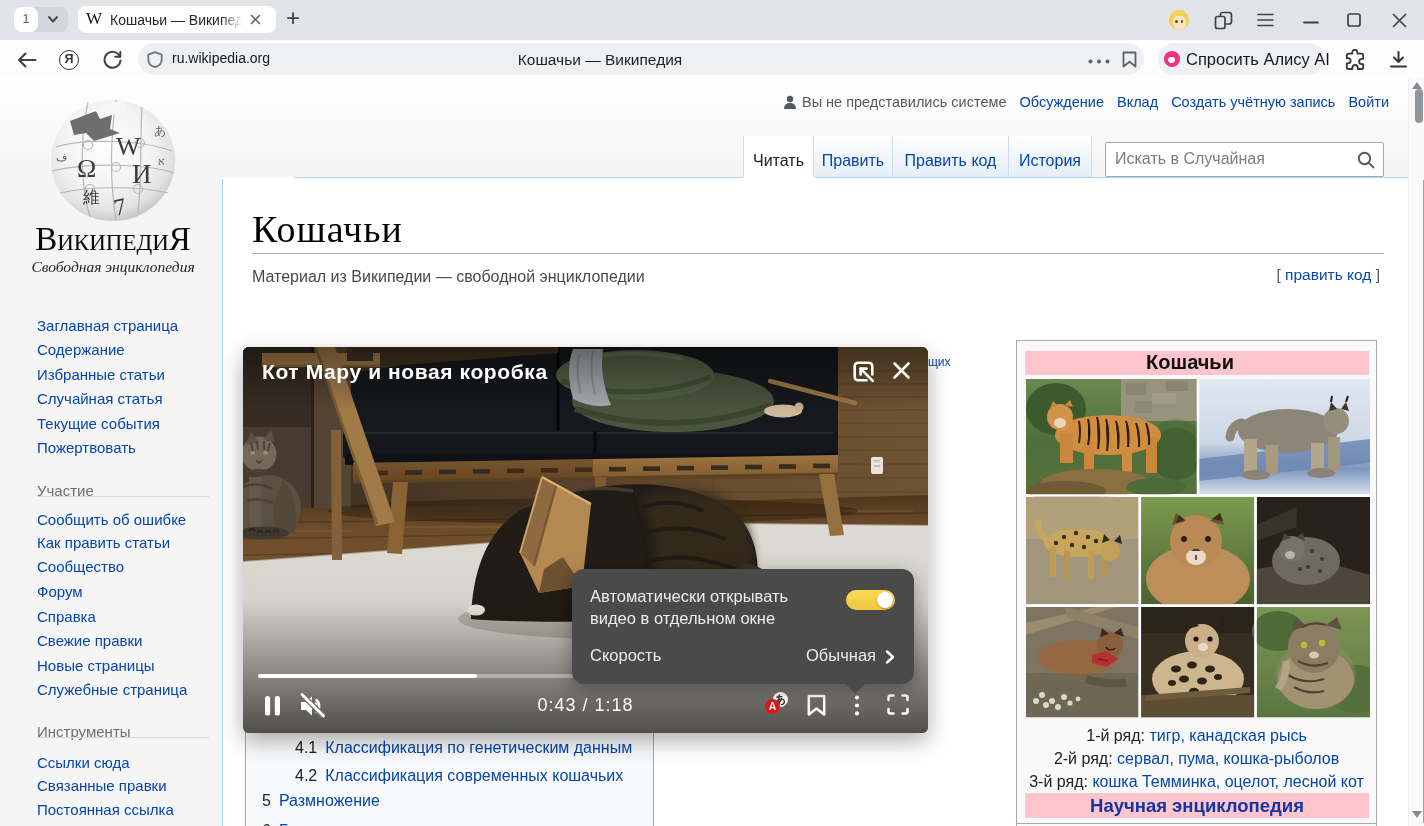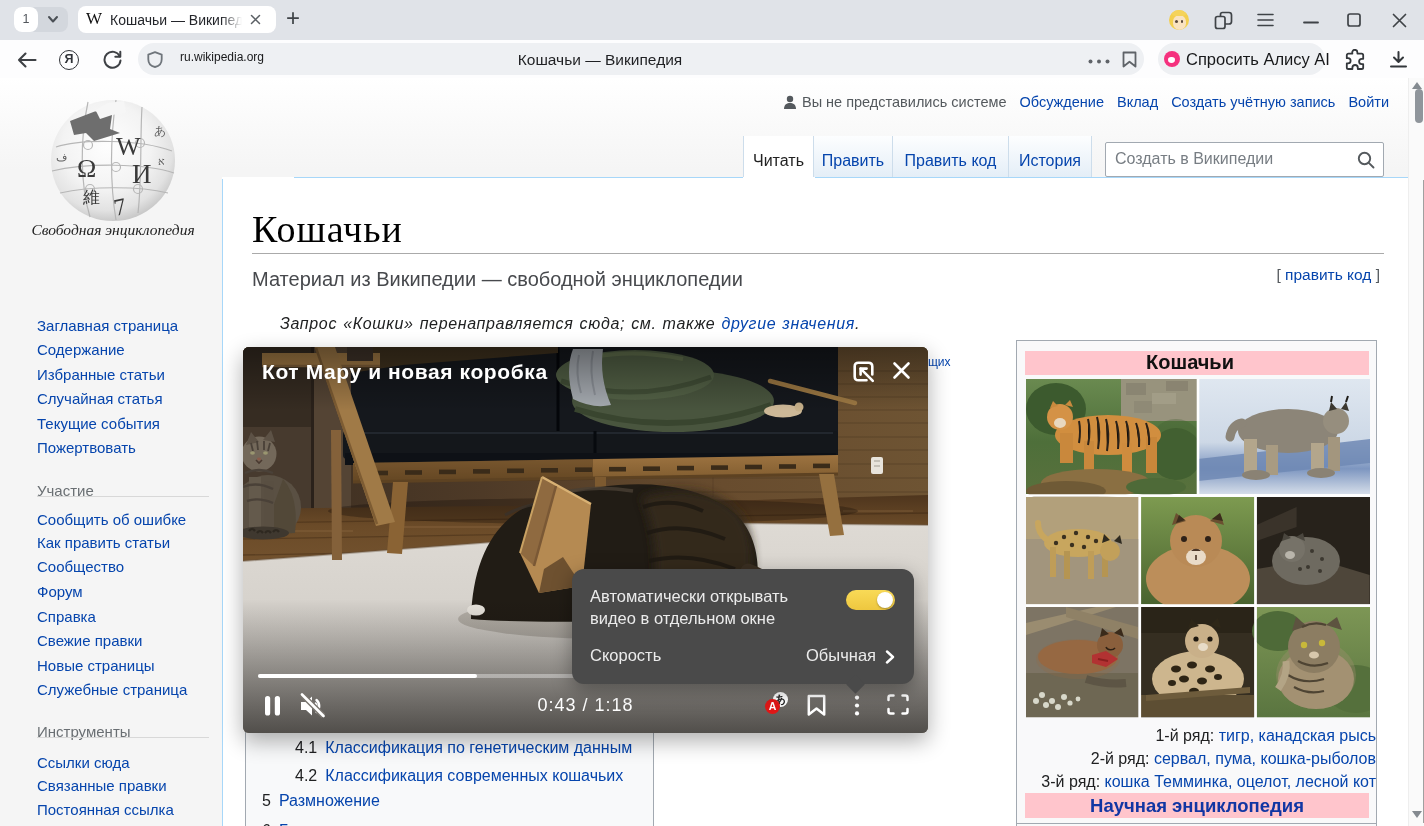--- a/index.html
+++ b/index.html
@@ -12,21 +12,21 @@
 #tab{position:absolute;left:78px;top:6px;width:198px;height:27px;background:#fff;border-radius:8px}
 #tab .fav{position:absolute;left:8px;top:3px;font-family:"Liberation Serif",serif;font-size:17px;color:#111}
 #tab .ttl{position:absolute;left:32px;top:5.5px;width:141px;font-size:14px;color:#24262b;white-space:nowrap;overflow:hidden}
 #tab .fade{position:absolute;left:143px;top:1px;width:30px;height:25px;background:linear-gradient(to right,rgba(255,255,255,0),#fff 70%)}
 #newtab{position:absolute;left:280px;top:5px;width:26px;height:28px;color:#3f4347;font-size:24px;line-height:26px;text-align:center;font-weight:300}
 #toolbar{position:absolute;left:0;top:40px;width:1424px;height:38px;background:#fdfdfe}
 .pill{position:absolute;top:3px;height:32px;border-radius:16px;background:#eef0f3}
 #urlpill{left:138px;width:1006px}
 #alice{left:1158px;width:167px}
 #alice .txt{position:absolute;left:28px;top:7px;font-size:16.5px;color:#17181a;white-space:nowrap}
-#urltext{position:absolute;left:42px;top:7px;font-size:12px;color:#17181a}
+#urltext{position:absolute;left:34px;top:7px;font-size:14px;color:#17181a}
 #ctitle{position:absolute;left:280px;top:8px;width:364px;text-align:center;font-size:15.5px;color:#1f2023}
 
 #page{position:absolute;left:0;top:78px;width:1408px;height:748px;background:linear-gradient(to bottom,#fff 0,#f5f5f5 92px)}
 #content{position:absolute;left:222px;top:99px;width:1186px;height:649px;background:#fff;border-left:1px solid #a7d7f9;border-top:1px solid #a7d7f9}
 #pbar{position:absolute;top:16px;left:0;width:1389px;font-size:14.5px;color:#54595d;text-align:right;white-space:nowrap}
 #pbar a{color:#0645ad;text-decoration:none;margin-left:13px}
 #pbar .pico{display:inline-block;vertical-align:-2px;margin-right:5px}
 .vtabs{position:absolute;top:58px;height:41px;display:flex}
 .vtab{height:41px;font-size:16px;line-height:49px;text-align:center;background:linear-gradient(to bottom,#fdfeff 0,#e4eef7 100%);border-right:1px solid #cdddeb;color:#0645ad;white-space:nowrap}
 .vtab.first{border-left:1px solid #cdddeb}
@@ -39,39 +39,39 @@
 #sidebar{font-size:15px}
 #sidebar a{color:#0645ad;text-decoration:none}
 .nv{position:absolute;left:37px;white-space:nowrap}
 .nvh{position:absolute;left:37px;color:#6a6f73;font-size:15px;white-space:nowrap}
 .nvr{position:absolute;left:37px;width:172px;border-bottom:1px solid #d8d8d8}
 #wlogo{position:absolute;left:30px;top:143px;width:166px;text-align:center;font-family:"Liberation Serif",serif}
 #wlogo .big{font-size:33px;color:#0a0a0a;font-variant:small-caps;letter-spacing:0px}
 #wlogo .tag{font-size:15.5px;font-style:italic;color:#222;margin-top:0px;white-space:nowrap}
 
 #h1t{position:absolute;left:252px;top:132px;width:1132px;font-family:"Liberation Serif",serif;font-weight:400;font-size:38px;line-height:38px;letter-spacing:1px;color:#000;border-bottom:1px solid #aaa;padding-bottom:5px}
-#sitesub{position:absolute;left:252px;top:190px;font-size:20px;color:#47494d}
+#sitesub{position:absolute;left:252px;top:190px;font-size:16px;color:#47494d}
 #editsec{position:absolute;left:1052px;top:188px;width:328px;text-align:right;font-size:15.5px;color:#54595d}
 #editsec a{color:#0645ad;text-decoration:none}
 #dab{position:absolute;left:280px;top:237px;font-size:16px;font-style:italic;color:#202122;letter-spacing:.65px;word-spacing:1px}
 #dab a{color:#0645ad}
 #frag{position:absolute;left:928px;top:277px;font-size:12px;color:#0645ad}
 #toc{position:absolute;left:245px;top:621px;width:409px;height:200px;background:#f8f9fa;border:1px solid #a2a9b1}
 .tocr{position:absolute;font-size:16px;color:#202122;white-space:nowrap}
 .tocr a{color:#0645ad;text-decoration:none;margin-left:8px}
 
 #sbar{position:absolute;left:1408px;top:78px;width:16px;height:748px;background:#fafafa;border-left:1px solid #eee}
 #sbthumb{position:absolute;left:6px;top:11px;width:8px;height:34px;border-radius:4px;background:#8f959b}
 .sarr{position:absolute;left:3px;width:0;height:0;border-left:5px solid transparent;border-right:5px solid transparent}
 #redge{position:absolute;left:1422.5px;top:180px;width:1.5px;height:643px;background:#555;opacity:.55}
 
 #ibox{position:absolute;left:1016px;top:340px;width:361px;height:486px;background:#f9f9fa;border:1px solid #a2a9b1;border-bottom:none}
 #ibox .pink1{position:absolute;left:8px;top:10px;width:344px;height:24px;background:#ffc5cc;text-align:center;font-size:20px;font-weight:bold;color:#111;line-height:22px;padding-right:14px}
 #ibox .pink2{position:absolute;left:8px;top:452px;width:344px;height:25px;background:#ffc5cc;text-align:center;font-size:18.5px;font-weight:bold;color:#1136a3;line-height:25px}
-#ibox .cap{position:absolute;left:0;width:100%;text-align:right;font-size:16px;color:#202122;white-space:nowrap}
+#ibox .cap{position:absolute;left:0;width:100%;text-align:center;font-size:16px;color:#202122;white-space:nowrap}
 #ibox .cap a{color:#0645ad;text-decoration:none}
 #ibox .bline{position:absolute;left:0px;top:482px;width:360px;border-bottom:1px solid #a2a9b1}
 
 #player{position:absolute;left:243px;top:347px;width:685px;height:386px;border-radius:6px;overflow:hidden;box-shadow:0 8px 22px rgba(0,0,0,.32);background:#3a2c1f}
 #vtitle{position:absolute;left:19px;top:13px;font-size:21px;font-weight:600;color:#fff;letter-spacing:.6px}
 #progress{position:absolute;left:15px;top:327px;width:654px;height:3.5px;border-radius:2px;background:rgba(255,255,255,.36)}
 #progress .done{position:absolute;left:0;top:0;width:219px;height:3.5px;border-radius:2px;background:#fff}
 #vtime{position:absolute;left:0;top:348px;width:685px;text-align:center;font-size:18px;font-weight:500;color:#fff;letter-spacing:1px}
 #popup{position:absolute;left:329px;top:222px;width:342px;height:115px;border-radius:12px;background:#4a4a4a;box-shadow:0 6px 20px rgba(0,0,0,.35);color:#ebebeb;font-size:16.5px}
 #popup:after{content:"";position:absolute;left:277px;top:109px;width:13px;height:13px;background:#4a4a4a;transform:rotate(45deg)}
@@ -94,21 +94,21 @@
           </svg></span>Вы не представились системе<a>Обсуждение</a><a>Вклад</a><a>Создать учётную запись</a><a>Войти</a></div>
  <div class="vtabs" id="rtabs">
         <div class="vtab on first" style="width:71px">Читать</div>
         <div class="vtab" style="width:79px">Править</div>
         <div class="vtab" style="width:116px">Править код</div>
         <div class="vtab" style="width:83px">История</div>
       </div>
  <div class="a" style="left:222px;top:99px;width:72px;height:2px;background:#fff"></div>
       <div class="a" style="left:743px;top:99px;width:72px;height:2px;background:#fff"></div>
       <div id="searchbox">
-        <span class="ph">Создать в Википедии</span>
+        <span class="ph">Искать в Случайная</span>
         <svg class="a" style="left:250px;top:7px" width="20" height="20" viewBox="0 0 20 20">
           <circle cx="8.5" cy="8.5" r="5.7" fill="none" stroke="#54595d" stroke-width="1.9"></circle>
           <line x1="12.8" y1="12.8" x2="17.5" y2="17.5" stroke="#54595d" stroke-width="1.9" stroke-linecap="round"></line>
         </svg>
       </div>
  <div id="sidebar">
   <div id="glogo" class="a" style="left:50px;top:21px"><svg width="126" height="122" viewBox="0 0 126 122">
 <defs>
               <radialGradient id="gg" cx="45%" cy="38%" r="65%">
                 <stop offset="0%" stop-color="#fefefe"></stop>
@@ -138,20 +138,21 @@
 <text x="82" y="84" font-size="27">И</text>
 <text x="27" y="78" font-size="26">Ω</text>
 <text x="33" y="104" font-size="17">維</text>
 <text x="64" y="116" font-size="24" transform="rotate(-12 70 108)">7</text>
 <text x="6" y="62" font-size="11" opacity=".8">ف</text>
 <text x="104" y="36" font-size="12" opacity=".8">あ</text>
 <text x="108" y="66" font-size="11" opacity=".8">א</text>
 </g>
           </svg></div>
   <div id="wlogo">
+          <div class="big">ВикипедиЯ</div>
           <div class="tag">Свободная энциклопедия</div>
         </div>
   <div class="nv" style="top:239px"><a>Заглавная страница</a></div>
   <div class="nv" style="top:263px"><a>Содержание</a></div>
   <div class="nv" style="top:287.5px"><a>Избранные статьи</a></div>
   <div class="nv" style="top:312px"><a>Случайная статья</a></div>
   <div class="nv" style="top:336.5px"><a>Текущие события</a></div>
   <div class="nv" style="top:361px"><a>Пожертвовать</a></div>
   <div class="nvh" style="top:404px">Участие</div>
   <div class="nvr" style="top:404px;height:15px"></div>
@@ -165,21 +166,20 @@
   <div class="nv" style="top:603px"><a>Служебные страница</a></div>
   <div class="nvh" style="top:645px">Инструменты</div>
   <div class="nvr" style="top:645px;height:15px"></div>
   <div class="nv" style="top:676px"><a>Ссылки сюда</a></div>
   <div class="nv" style="top:698.5px"><a>Связанные правки</a></div>
   <div class="nv" style="top:722.5px"><a>Постоянная ссылка</a></div>
  </div>
  <div id="h1t">Кошачьи</div>
  <div id="sitesub">Материал из Википедии — свободной энциклопедии</div>
  <div id="editsec">[ <a>править код</a> ]</div>
- <div id="dab">Запрос «Кошки» перенаправляется сюда; см. также <a>другие значения</a>.</div>
  <div id="frag">щих</div>
  <div id="toc">
   <div class="tocr" style="left:49px;top:39px">4.1<a>Классификация по генетическим данным</a></div>
   <div class="tocr" style="left:49px;top:66.5px">4.2<a>Классификация современных кошачьих</a></div>
   <div class="tocr" style="left:16px;top:92px">5<a>Размножение</a></div>
   <div class="tocr" style="left:16px;top:122px">6<a>Генетика</a></div>
  </div>
 </div>
 <div id="sbar">
       <div class="sarr" style="top:4px;border-bottom:7px solid #848a90"></div>

